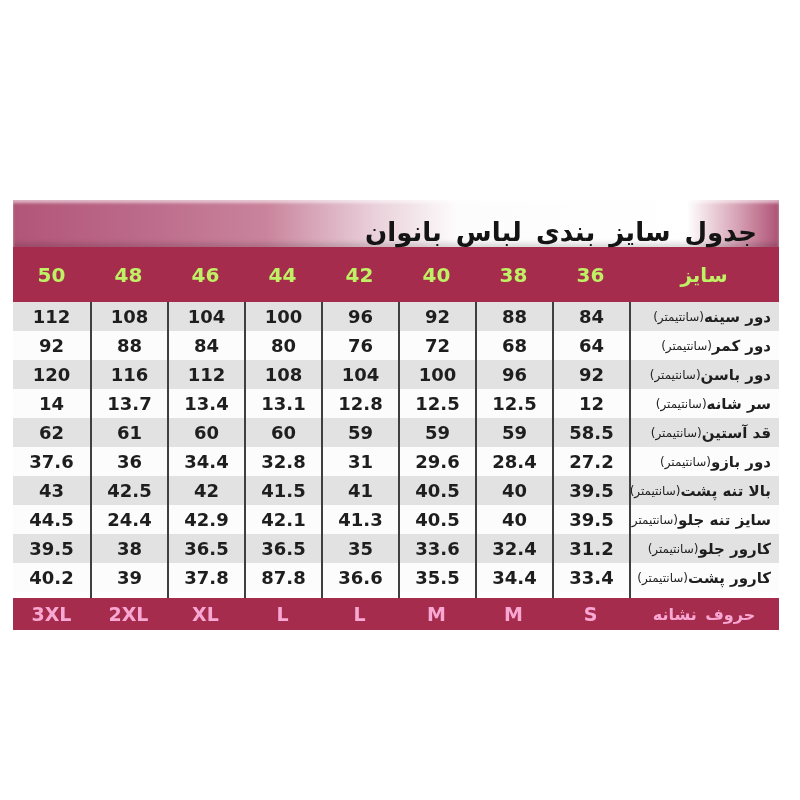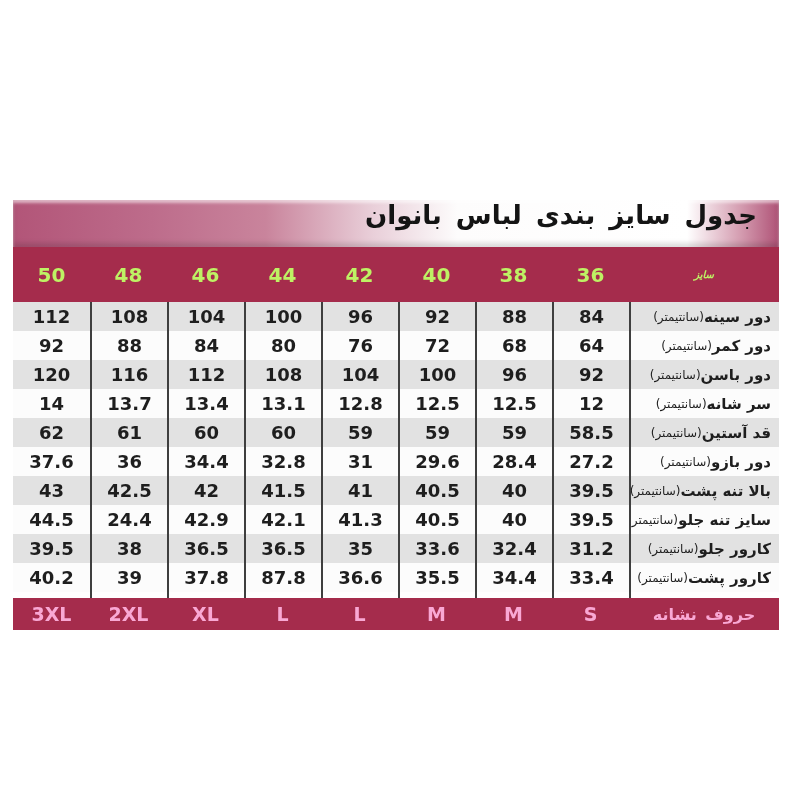--- a/index.html
+++ b/index.html
@@ -5,21 +5,21 @@
   html,body{margin:0;padding:0;background:#ffffff;}
   body{
     width:800px;height:800px;position:relative;overflow:hidden;
     font-family:"DejaVu Sans",sans-serif;
     -webkit-font-smoothing:antialiased;
   }
   .size-table{position:absolute;left:13px;top:200px;width:766px;}
 
   
   .title-bar{
-    height:47px;display:flex;align-items:flex-start;justify-content:flex-end;
+    height:47px;display:flex;align-items:flex-end;justify-content:flex-end;
     padding-right:22px;box-sizing:border-box;
     background:linear-gradient(to right,
       #b25578 0%, #bd6c8b 18%, #c9849c 33%, #e9cfd9 47%,
       #fdfcfc 58%, #ffffff 88%, #d49cb0 95%, #af5276 100%);
     box-shadow:inset 0 3px 3px rgba(255,255,255,.55), inset 0 -4px 5px rgba(0,0,0,.14);
   }
   .title-text{
     font-size:26px;font-weight:bold;color:#141414;word-spacing:5px;
     white-space:nowrap;direction:rtl;
   }
@@ -28,21 +28,21 @@
   .grid-row{
     display:grid;direction:rtl;
     grid-template-columns:150px repeat(8,1fr);
   }
 
   
   .header-row{height:55px;background:#a52c4c;align-items:center;}
   .hcell{
     text-align:center;color:#bef264;font-weight:bold;font-size:20px;
   }
-  .hcell.hlabel{font-size:10px;font-style:italic;}
+  .hcell.hlabel{font-size:20px;}
 
   
   .data-row{height:29px;align-items:center;}
   #data-rows .data-row:nth-child(odd){background:#e2e2e2;}
   #data-rows .data-row:nth-child(even){background:#fcfcfc;}
   .dcell{
     text-align:center;font-size:18px;font-weight:bold;color:#1e1e1e;
     border-left:2px solid #3f3f3f;height:100%;display:flex;
     align-items:center;justify-content:center;box-sizing:border-box;
     direction:ltr;

